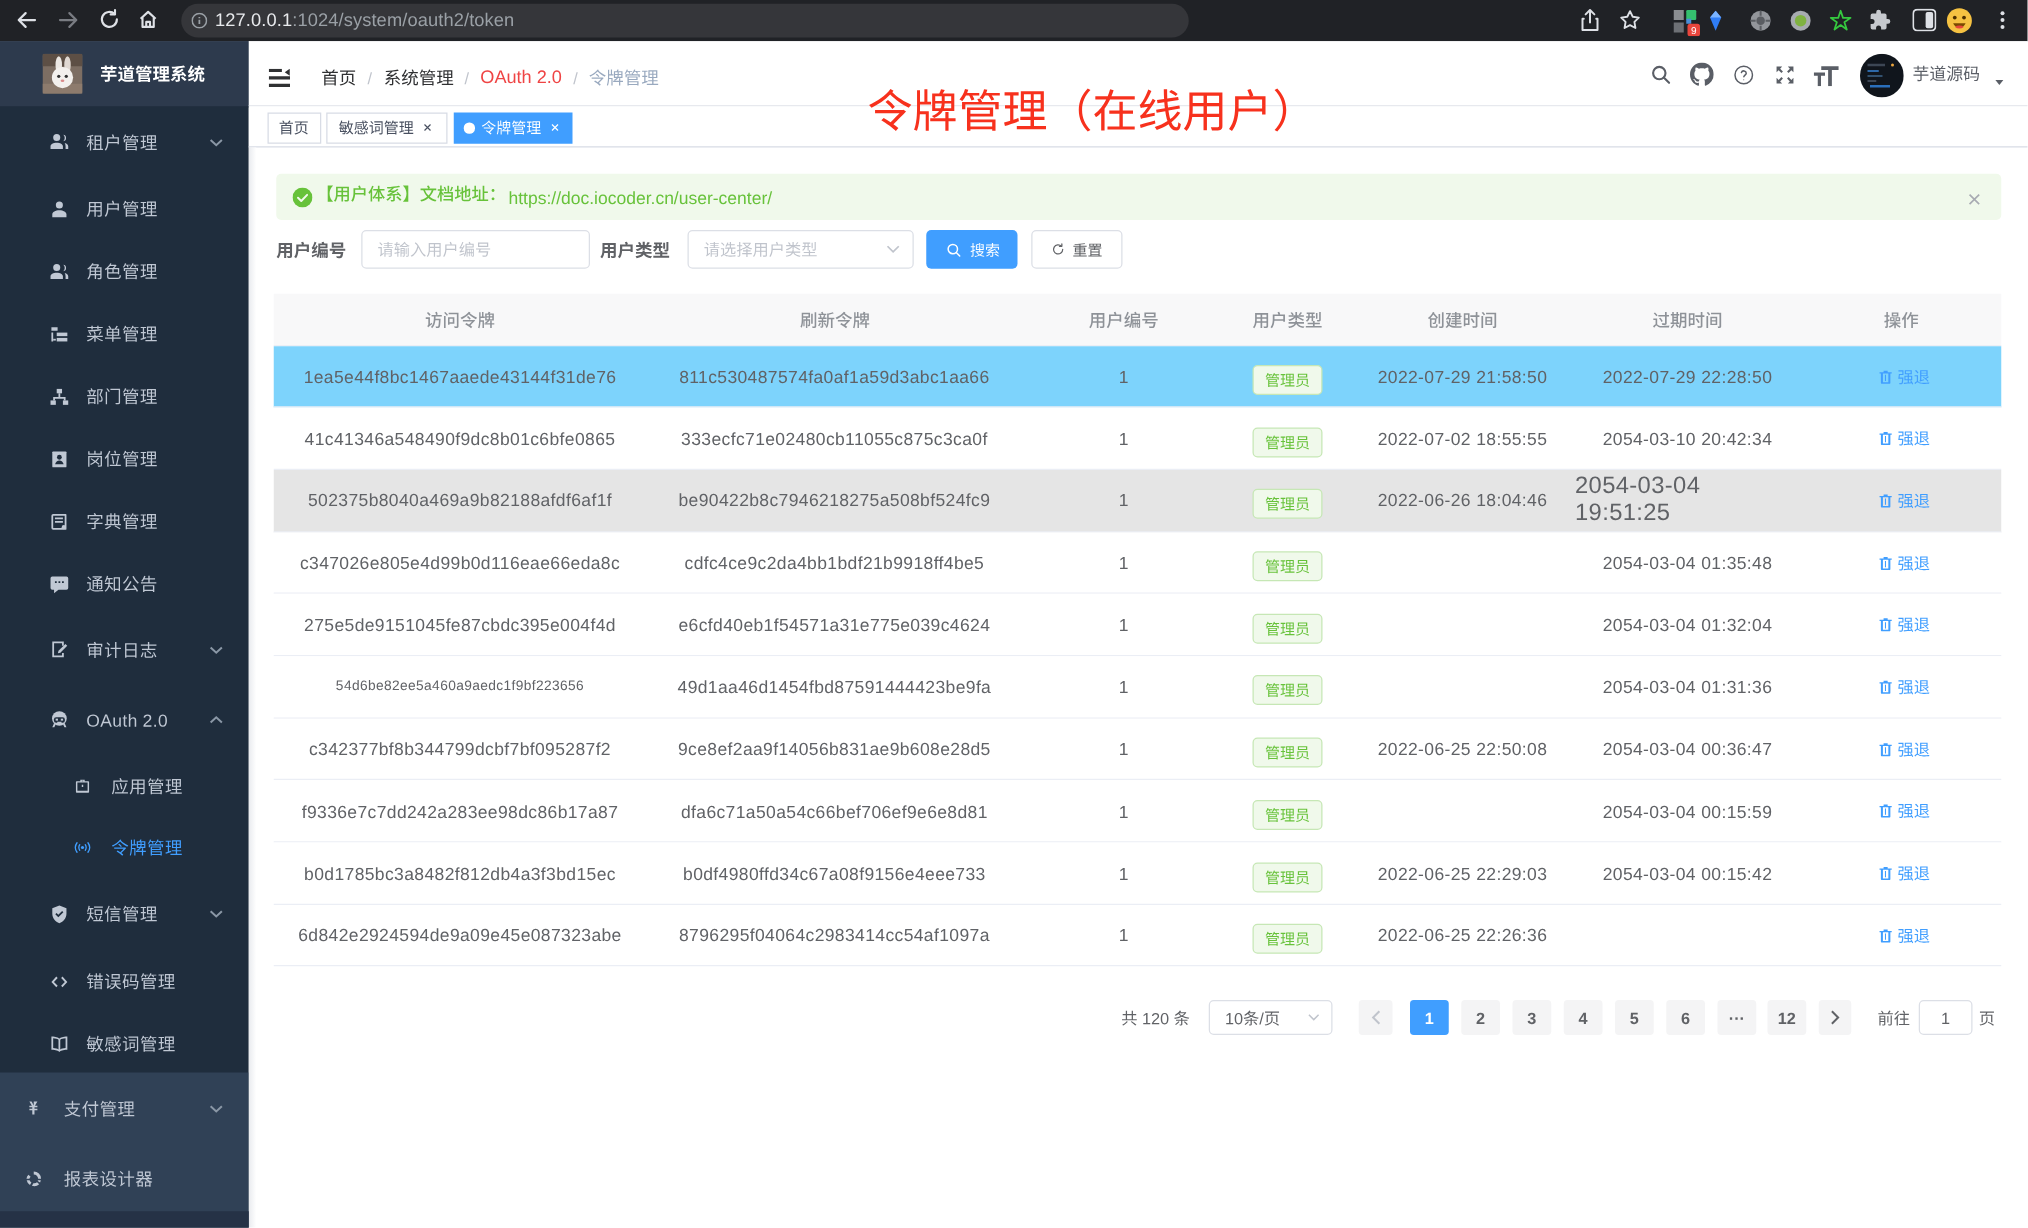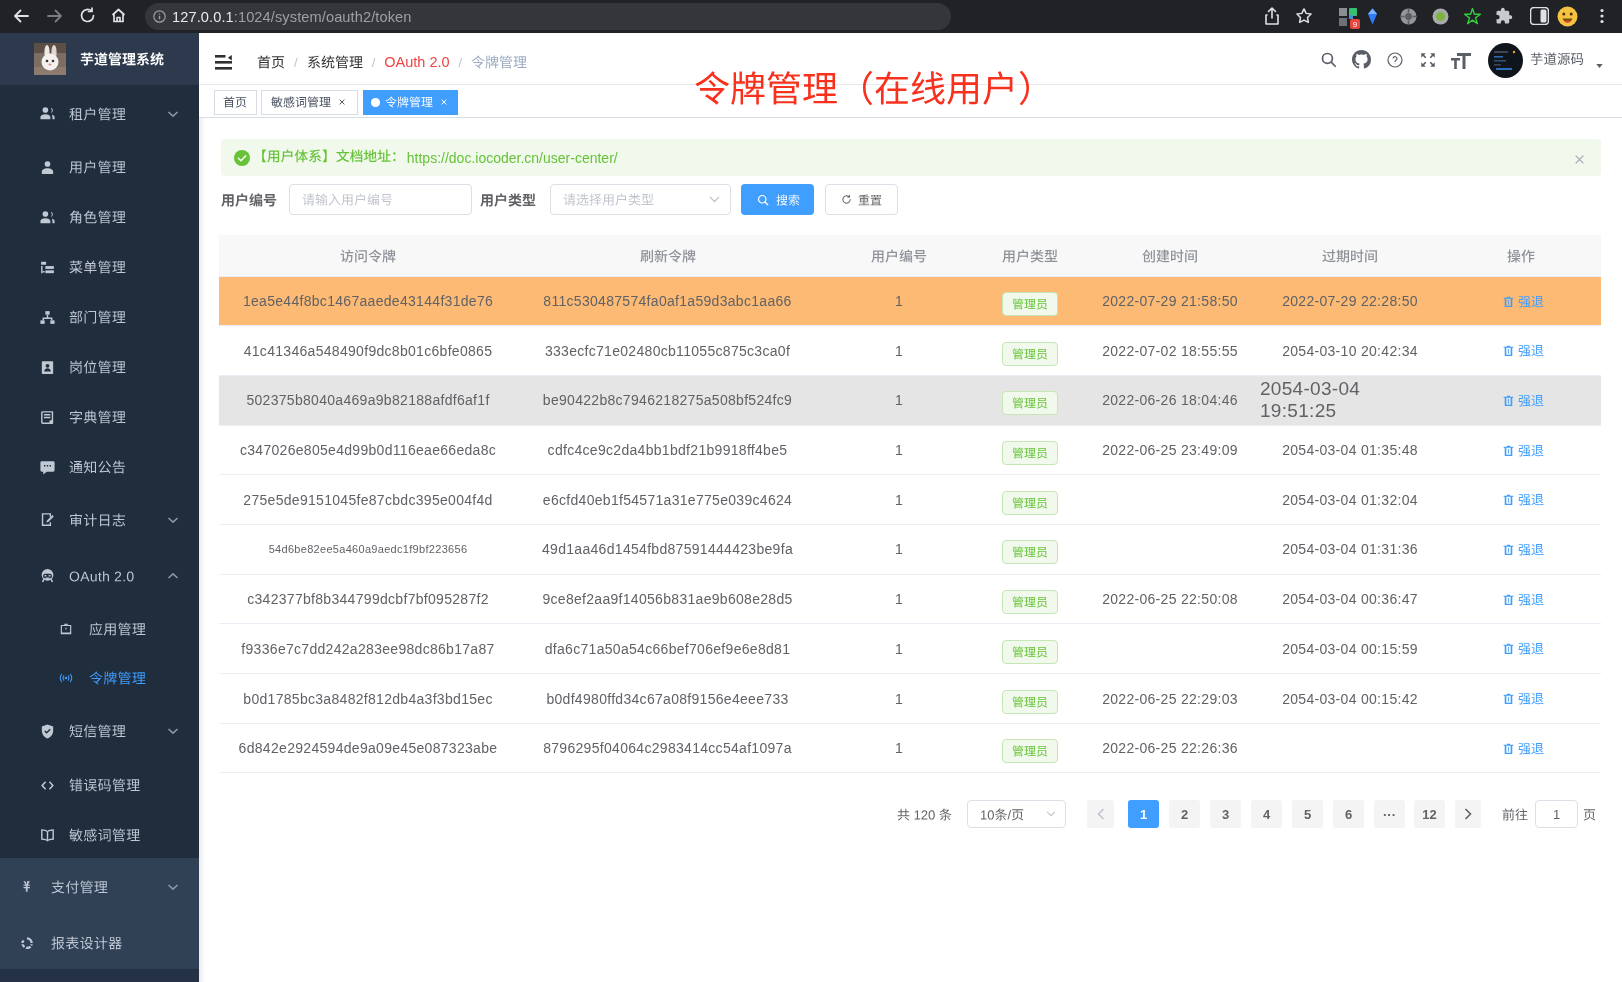--- a/index.html
+++ b/index.html
@@ -788,21 +788,21 @@
       </div>
       <div class="ab fxc" style="left:1221px;top:0;width:161px;height:41px">
         <svg class="t" style="width:28.0px;height:14px;" viewBox="0 0 28.0 14">
           <g fill="#8e9298" transform="translate(0,12.32) scale(0.01400,-0.01400)">
             <use href="#nm64cd" x="0"></use>
             <use href="#nm4f5c" x="1000"></use>
           </g>
         </svg>
       </div>
     </div>
-    <div style="position:relative;height:49.7px;border-bottom:1px solid #ebeef5;background:#fdba74">
+    <div style="position:relative;height:49.7px;border-bottom:1px solid #ebeef5;background:#7dd3fc">
       <div class="ab fxc" style="left:0px;top:0;width:298px;height:49px;font-size:14px;letter-spacing:.3px;color:#606266">1ea5e44f8bc1467aaede43144f31de76</div>
       <div class="ab fxc" style="left:298px;top:0;width:301px;height:49px;font-size:14px;letter-spacing:.3px;color:#606266">811c530487574fa0af1a59d3abc1aa66</div>
       <div class="ab fxc" style="left:599px;top:0;width:162px;height:49px;font-size:14px;letter-spacing:.3px;color:#606266">1</div>
       <div class="ab fxc" style="left:761px;top:0;width:100px;height:49px;font-size:14px;letter-spacing:.3px;color:#606266">
         <span class="fxc" style="margin-top:6px;width:56px;height:24px;background:#f0f9eb;border:1px solid #c6e7b5;border-radius:4px">
           <svg class="t" style="width:36.0px;height:12px;" viewBox="0 0 36.0 12">
             <g fill="#67c23a" transform="translate(0,10.56) scale(0.01200,-0.01200)">
               <use href="#nr7ba1" x="0"></use>
               <use href="#nr7406" x="1000"></use>
               <use href="#nr5458" x="2000"></use>
@@ -896,21 +896,20 @@
         <span class="fxc" style="margin-top:6px;width:56px;height:24px;background:#f0f9eb;border:1px solid #c6e7b5;border-radius:4px">
           <svg class="t" style="width:36.0px;height:12px;" viewBox="0 0 36.0 12">
             <g fill="#67c23a" transform="translate(0,10.56) scale(0.01200,-0.01200)">
               <use href="#nr7ba1" x="0"></use>
               <use href="#nr7406" x="1000"></use>
               <use href="#nr5458" x="2000"></use>
             </g>
           </svg>
         </span>
       </div>
-      <div class="ab fxc" style="left:861px;top:0;width:180px;height:49px;font-size:14px;letter-spacing:.3px;color:#606266">2022-06-25 23:49:09</div>
       <div class="ab fxc" style="left:1041px;top:0;width:180px;height:49px;font-size:14px;letter-spacing:.3px;color:#606266">2054-03-04 01:35:48</div>
       <div class="ab fxc" style="left:1221px;top:0;width:161px;height:49px;font-size:14px;letter-spacing:.3px;color:#606266">
         <span class="fx" style="gap:3px;margin-left:4px">
           <svg width="13" height="13" viewBox="0 0 24 24" fill="#409eff">
             <path d="M9 3h6v2h6v2h-2v14a1 1 0 0 1-1 1H6a1 1 0 0 1-1-1V7H3V5h6zm-1 4v13h8V7zm3 2h1.6v9H11zm-4-4h10V5H7z" fill-rule="evenodd"></path>
           </svg>
           <svg class="t" style="width:26.0px;height:13px;" viewBox="0 0 26.0 13">
             <g fill="#409eff" transform="translate(0,11.44) scale(0.01300,-0.01300)">
               <use href="#nr5f3a" x="0"></use>
               <use href="#nr9000" x="1000"></use>

